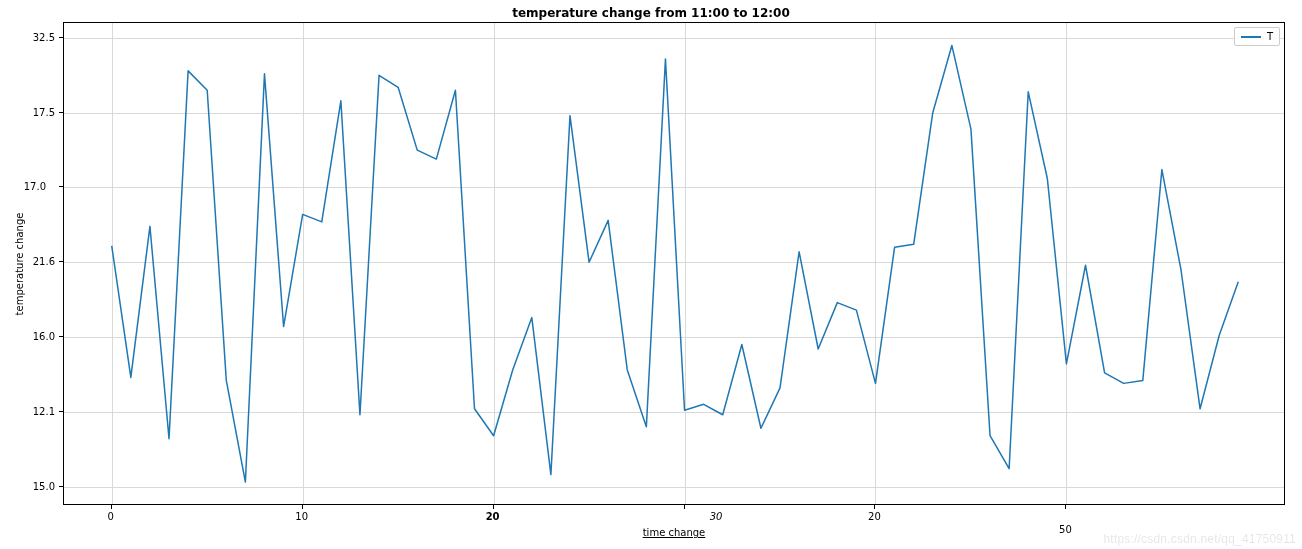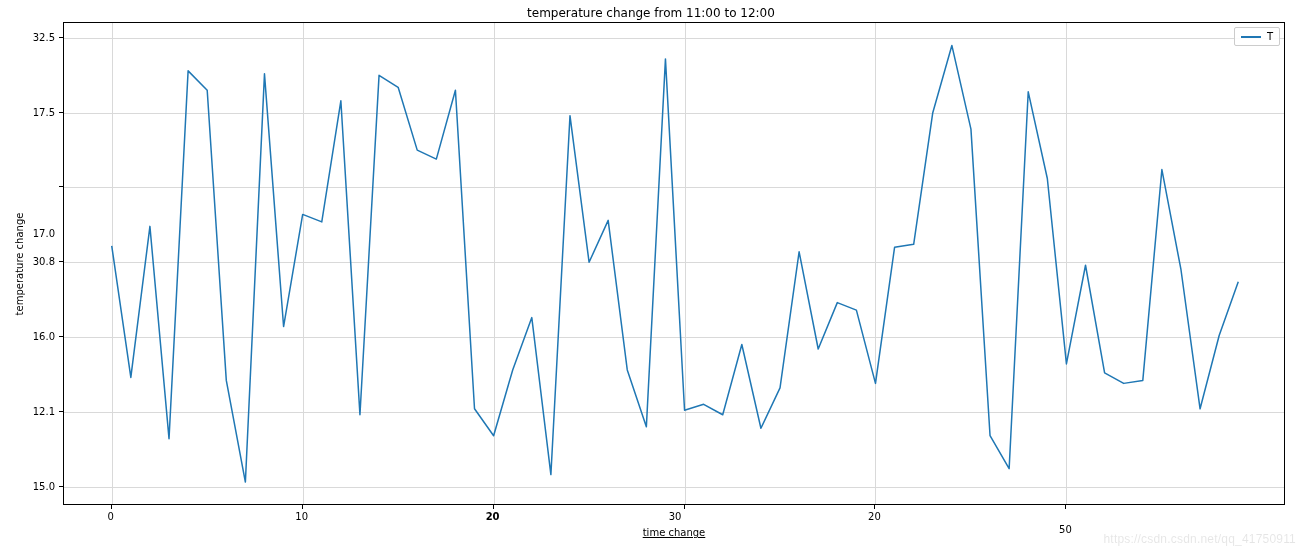--- a/index.html
+++ b/index.html
@@ -13,21 +13,21 @@
     color: #000;
     position: relative;
   }
   .title {
     position: absolute;
     left: 0;
     width: 100%;
     text-align: center;
     top: 6px;
     font-size: 12px;
-    font-weight: 400;
+    font-weight: 700;
   }
   .plot-area {
     position: absolute;
     border: 1px solid #000;
     box-sizing: border-box;
   }
   .grid-line {
     position: absolute;
     background: #d9d9d9;
   }
@@ -121,31 +121,31 @@
 
 <div class="watermark">https://csdn.csdn.net/qq_41750911</div>
 
 <div class="tick-mark tick-y" style="left: 59px; top: 485.56px;"></div>
 <div class="ytick" style="left: 15px; top: 485.56px;">15.0</div>
 <div class="tick-mark tick-y" style="left: 59px; top: 410.793px;"></div>
 <div class="ytick" style="left: 15px; top: 410.793px;">12.1</div>
 <div class="tick-mark tick-y" style="left: 59px; top: 336.025px;"></div>
 <div class="ytick" style="left: 15px; top: 336.025px;">16.0</div>
 <div class="tick-mark tick-y" style="left: 59px; top: 261.257px;"></div>
-<div class="ytick" style="left: 15px; top: 261.257px;">30.8</div>
+<div class="ytick" style="left: 15px; top: 261.257px;">21.6</div>
 <div class="tick-mark tick-y" style="left: 59px; top: 186.489px;"></div>
-<div class="ytick" style="left: 15px; top: 186.489px; margin-top: 47px;">17.0</div>
+<div class="ytick" style="left: 6px; top: 186.489px;">17.0</div>
 <div class="tick-mark tick-y" style="left: 59px; top: 111.721px;"></div>
 <div class="ytick" style="left: 15px; top: 111.721px;">17.5</div>
 <div class="tick-mark tick-y" style="left: 59px; top: 36.9536px;"></div>
 <div class="ytick" style="left: 15px; top: 36.9536px;">32.5</div>
 <div class="tick-mark tick-x" style="left: 110.734px; top: 505px;"></div>
 <div class="xtick" style="left: 110.734px; top: 511px;">0</div>
 <div class="tick-mark tick-x" style="left: 301.672px; top: 505px;"></div>
 <div class="xtick" style="left: 301.672px; top: 511px;">10</div>
 <div class="tick-mark tick-x" style="left: 492.609px; top: 505px;"></div>
 <div class="xtick" style="left: 492.609px; top: 511px; font-weight: bold;">20</div>
 <div class="tick-mark tick-x" style="left: 683.547px; top: 505px;"></div>
-<div class="xtick" style="left: 675px; top: 511px;">30</div>
+<div class="xtick" style="left: 716px; top: 511px; font-style: italic;">30</div>
 <div class="tick-mark tick-x" style="left: 874.484px; top: 505px;"></div>
 <div class="xtick" style="left: 874.484px; top: 511px;">20</div>
 <div class="tick-mark tick-x" style="left: 1065.42px; top: 505px;"></div>
 <div class="xtick" style="left: 1065.42px; top: 524px;">50</div>
 
 </body></html>

